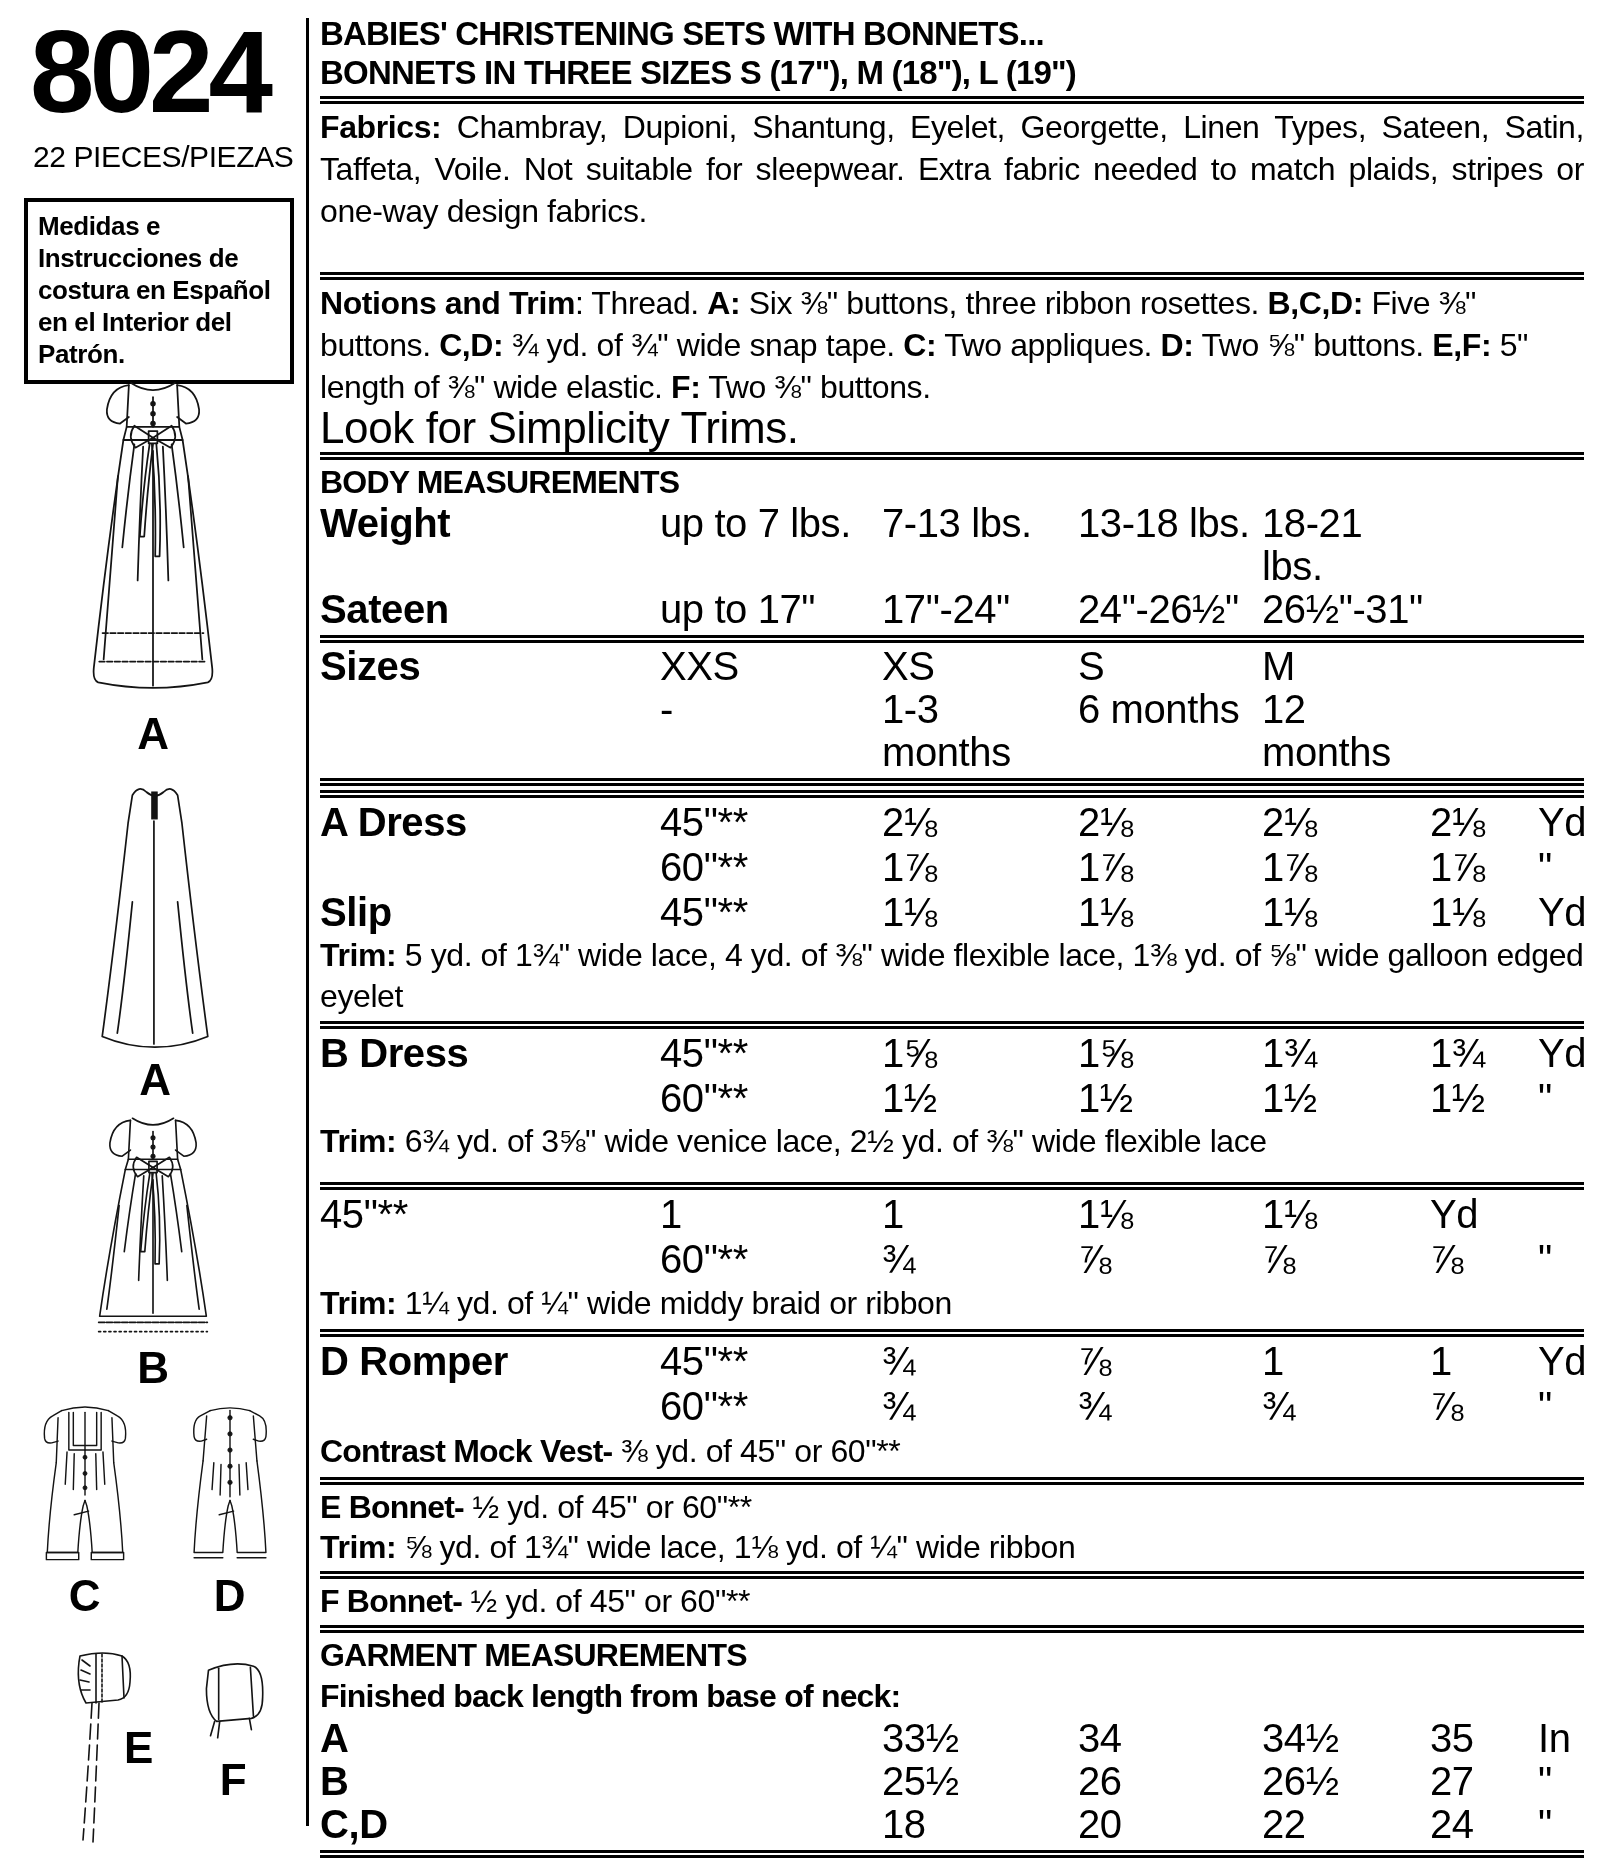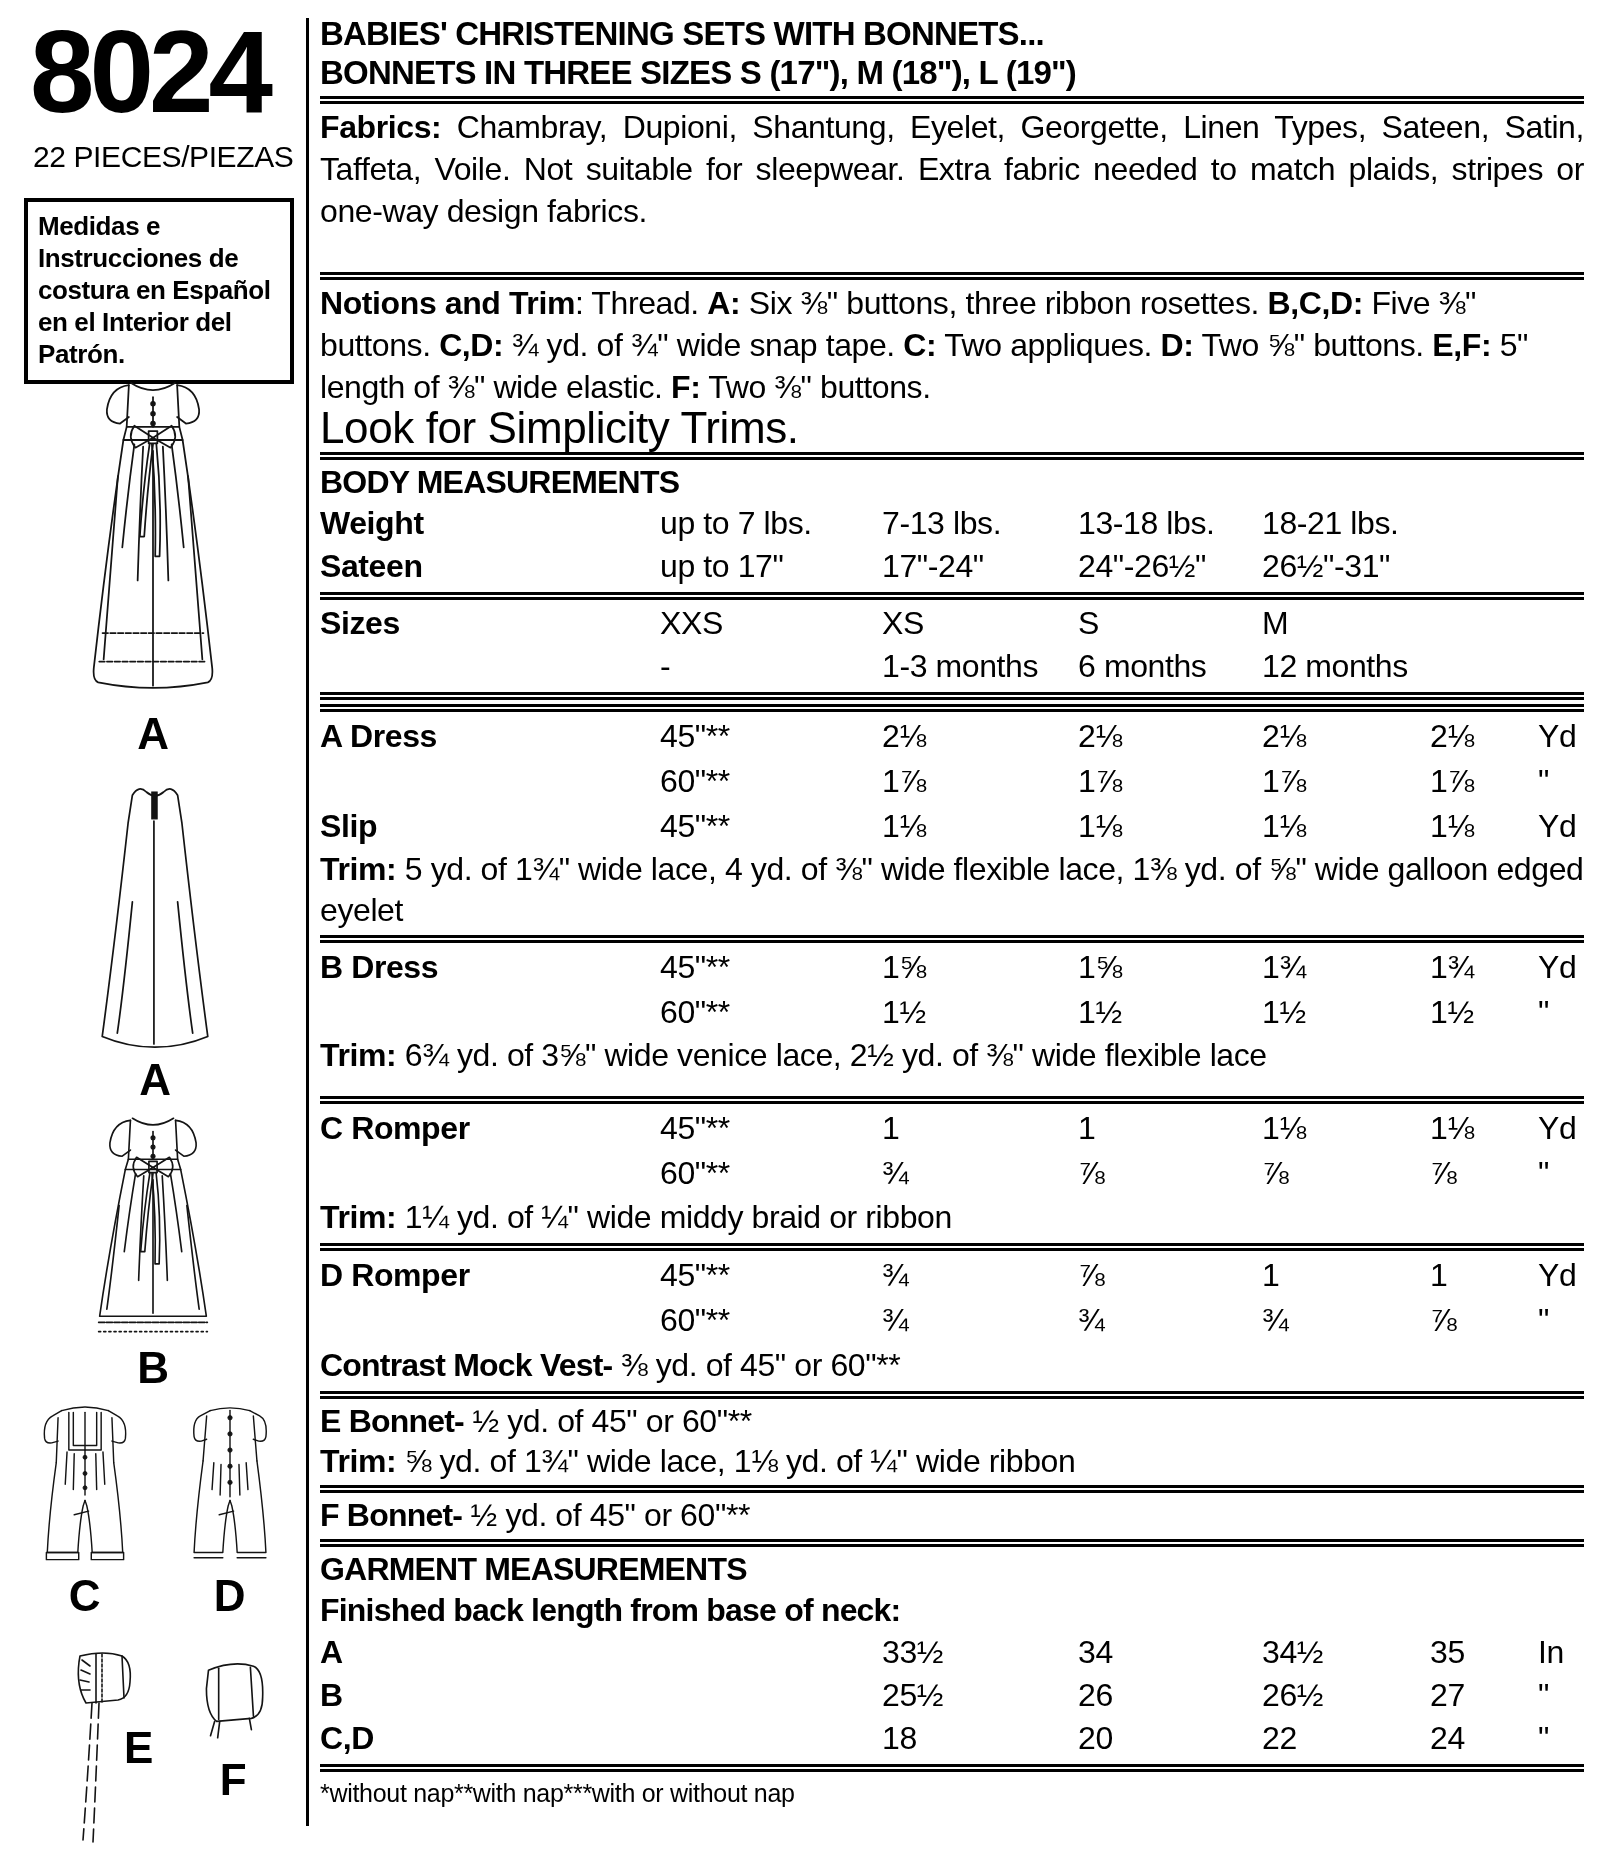--- a/index.html
+++ b/index.html
@@ -28,21 +28,21 @@
   .rule{height:8px;margin:4px 0 2px;background:linear-gradient(#000 0 3px,#fff 3px 5px,#000 5px 8px);}
   .h1{font-size:33px;font-weight:bold;line-height:39px;letter-spacing:-0.8px;}
   .para{font-size:32px;line-height:42px;margin:2px 0 0;}
   .para.justify{text-align:justify;}
   .fabrics-block{margin-bottom:40px;}
   .notions-p{line-height:42px;}
   .note-line{font-size:44px;line-height:40px;}
   .sec-title{font-size:32px;font-weight:bold;line-height:40px;letter-spacing:-0.8px;}
   .sub-title{font-size:32px;font-weight:bold;line-height:42px;letter-spacing:-0.8px;}
   .trow{display:grid;grid-template-columns:340px 222px 196px 184px 168px 108px 1fr;
-    font-size:32px;line-height:45px;}
+    font-size:40px;line-height:45px;}
   .trow.tight{line-height:43px;}
   .trow .lbl{font-weight:bold;}
   .inline-head{font-size:32px;line-height:44px;}
   .inline-head b{letter-spacing:-0.8px;}
   .bgap{height:16px;}
   .footnote{display:flex;font-size:25px;line-height:30px;margin-top:6px;letter-spacing:-0.3px;}
   b{font-weight:bold;}
 </style>
 </head>
 <body>
@@ -306,21 +306,20 @@
       <span>1½</span>
       <span>1½</span>
       <span>1½</span>
       <span>"</span>
     </div>
     <p class="para" style="margin:0;line-height:41px;"><b>Trim:</b><span> 6¾ yd. of 3⅝" wide venice lace, 2½ yd. of ⅜" wide flexible lace</span></p>
     <div class="bgap"></div>
     <div class="rule"></div>
 
     <div class="trow">
-      <span class="lbl">C Romper</span>
       <span>45"**</span>
       <span>1</span>
       <span>1</span>
       <span>1⅛</span>
       <span>1⅛</span>
       <span>Yd</span>
     </div>
     <div class="trow">
       <span></span>
       <span>60"**</span>

